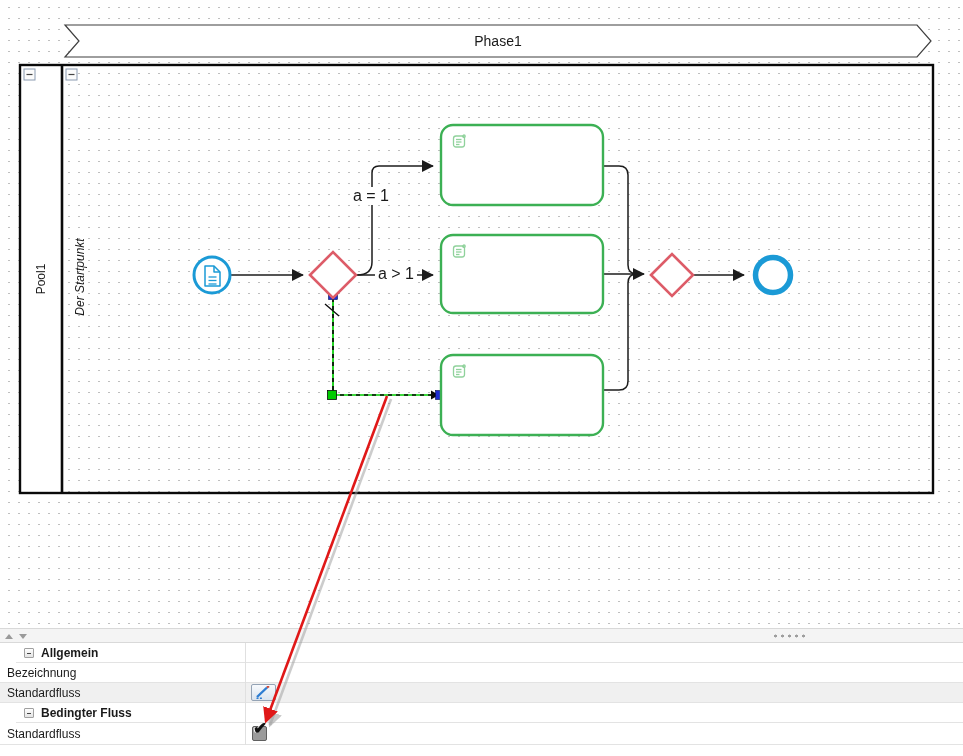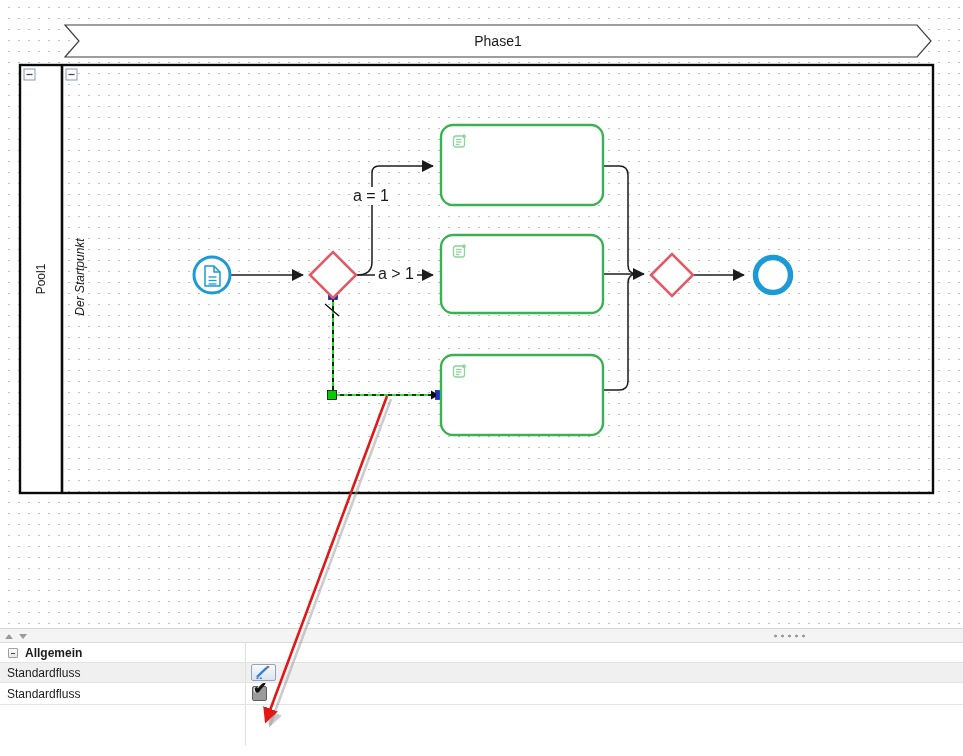--- a/index.html
+++ b/index.html
@@ -37,21 +37,21 @@
     background-size:7px 4px; background-position:0 0; background-repeat:repeat-x;
   }
 
   
   .props { position:absolute; left:0; top:643px; width:963px; background:#fff; }
   .prow { position:relative; display:flex; align-items:center; height:20px; border-bottom:1px solid #e3e3e3; font-size:12px; background:#fff; }
   .prow.tall { height:22px; }
   .prow.grey { background:#f0f0f0; }
   .plabel { width:245px; padding-left:7px; flex:0 0 245px; }
   .pvalue { flex:1; display:flex; align-items:center; padding-left:6px; }
-  .prow.section { font-weight:bold; }
+  .prow.section { font-weight:bold;margin-left:16px; }
   .collapse-box {
     display:inline-block; width:10px; height:10px; margin-left:8px; margin-right:7px;
     border:1px solid #a0a0a0; background:linear-gradient(#fdfdfd,#e4e4e4); position:relative; border-radius:1px;
   }
   .collapse-box::after { content:""; position:absolute; left:2px; top:4px; width:4px; height:1px; background:#444; }
   .col-divider { position:absolute; left:245px; top:0; width:1px; height:102px; background:#e0e0e0; }
 
   .edit-btn {
     width:25px; height:17px; border:1px solid #94a3b5; border-radius:2px;
     background:linear-gradient(#f7fafd,#dbe4ee); display:flex; align-items:center; justify-content:center; padding:0; cursor:pointer;
@@ -180,32 +180,40 @@
         <polygon points="15,2 19,7 23,2" fill="#9a9a9a"></polygon>
       </g>
     </svg>
     <div class="grip-dots"></div>
   </div>
 
   <div class="props">
     <div class="prow section">
       <span class="collapse-box"></span>
       <span>Allgemein</span>
+    </div>
+    <div class="prow">
+      <span class="plabel">Bezeichnung</span>
+      <span class="pvalue"></span>
     </div>
     <div class="prow grey">
       <span class="plabel">Standardfluss</span>
       <span class="pvalue">
         <button class="edit-btn">
           <svg width="19" height="13" viewBox="0 0 19 13">
             <line x1="3" y1="11" x2="13" y2="1.5" stroke="#2d7dd2" stroke-width="2.4"></line>
             <line x1="13" y1="1.5" x2="15" y2="0.2" stroke="#d04838" stroke-width="2.2"></line>
             <line x1="2.5" y1="12.3" x2="9" y2="12.3" stroke="#2d7dd2" stroke-width="1.4" stroke-dasharray="2 1.4"></line>
           </svg>
         </button>
       </span>
+    </div>
+    <div class="prow section">
+      <span class="collapse-box"></span>
+      <span>Bedingter Fluss</span>
     </div>
     <div class="prow tall">
       <span class="plabel">Standardfluss</span>
       <span class="pvalue">
         <span class="checkbox">
           <span class="check">✔</span>
         </span>
       </span>
     </div>
     <div class="col-divider"></div>

